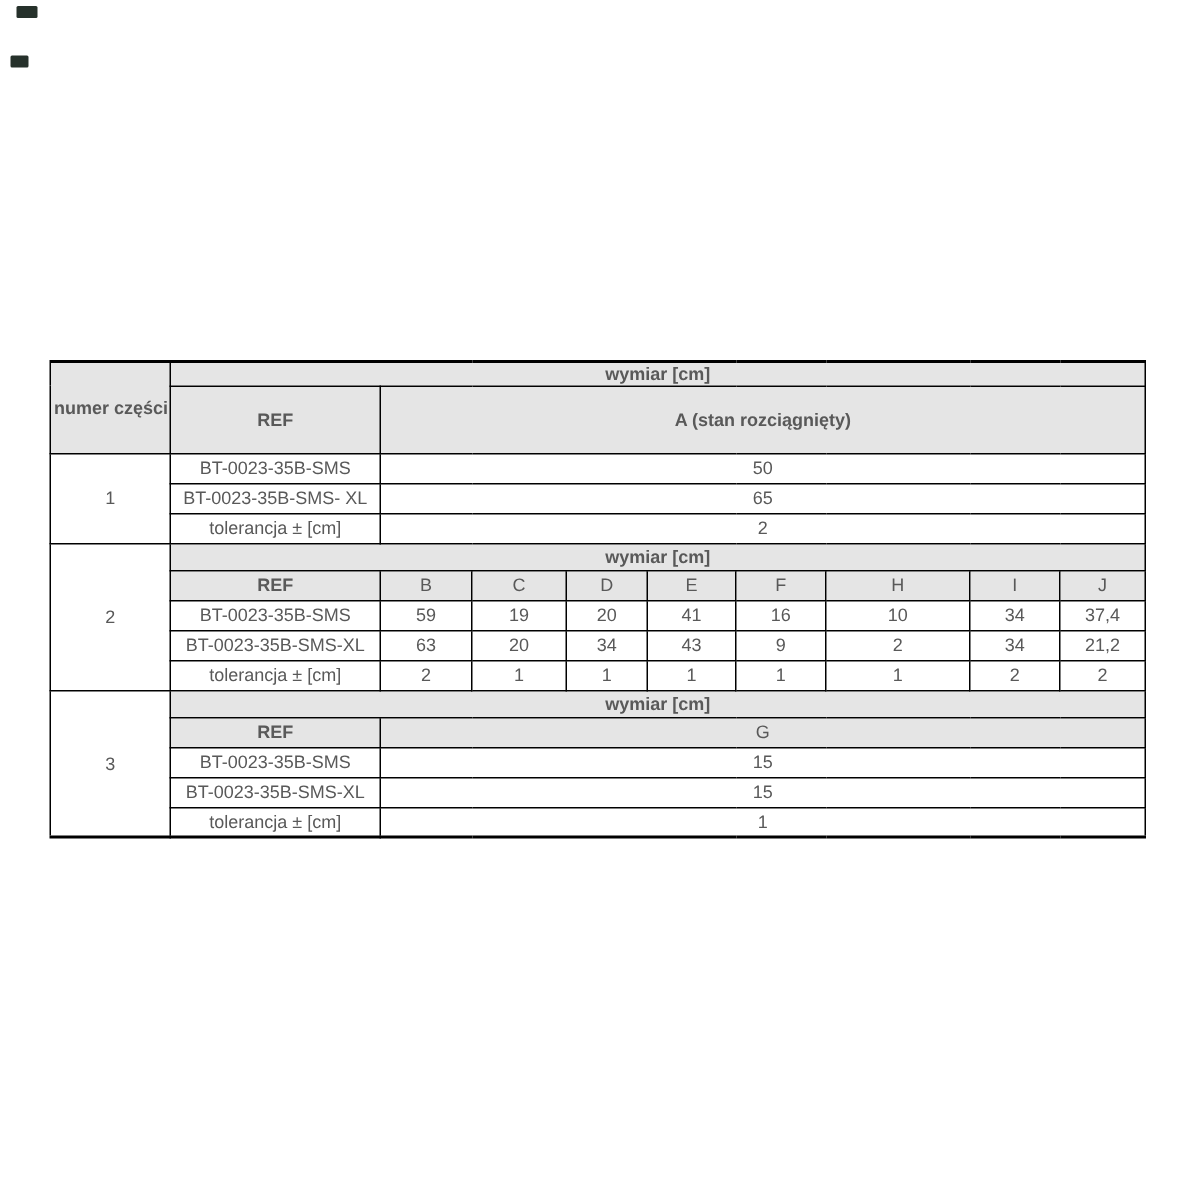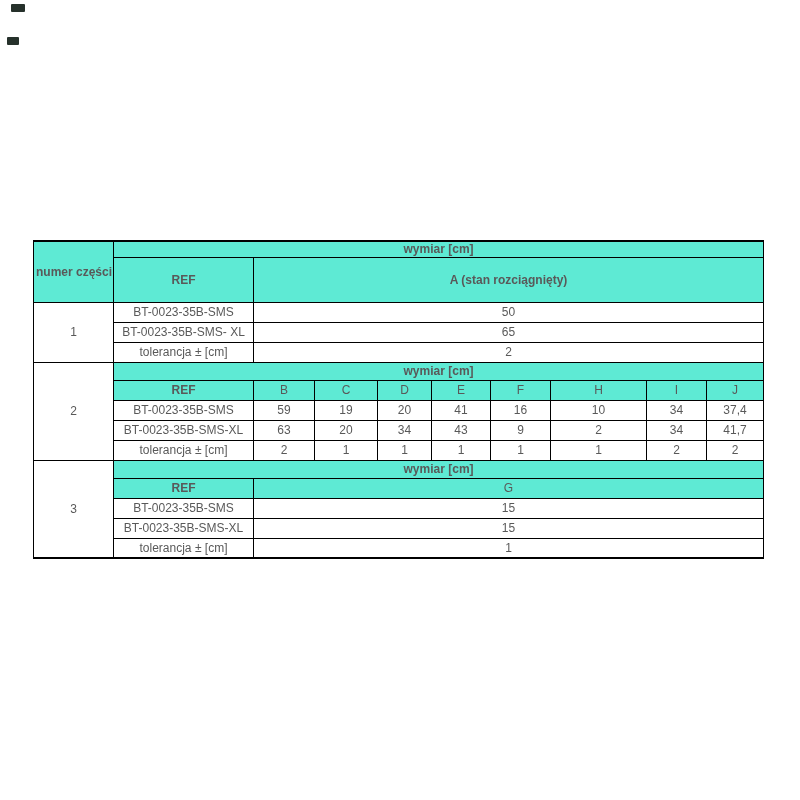--- a/index.html
+++ b/index.html
@@ -29,21 +29,21 @@
   table.spec td {
     border: 1px solid #000;
     padding: 0 2px;
     font-size: 12px;
     color: #595959;
     text-align: center;
     vertical-align: middle;
     overflow: hidden;
     white-space: nowrap;
   }
-  td.grey { background: #5eead4; }
+  td.grey { background: #e5e5e5; }
   td.hdr  { font-weight: bold; color: #1a1a1a; font-size: 13px; }
   td.lft  { text-align: left; padding-left: 4px; }
   td.code { text-align: left; padding-left: 4px; }
   td.tol  { font-weight: normal; color: #000000; text-align: left; padding-left: 4px; font-size: 12.5px; }
   td.bt2  { border-top: 2px solid #000; }
   td.bb2  { border-bottom: 2px solid #000; }
 
   tr.h-dim  { height: 16px; }
   tr.h-big  { height: 45px; }
   tr.h-row  { height: 20px; }
@@ -123,21 +123,21 @@
       </tr>
       <tr class="h-row">
         <td class="code">BT-0023-35B-SMS-XL</td>
         <td>63</td>
         <td>20</td>
         <td>34</td>
         <td>43</td>
         <td>9</td>
         <td>2</td>
         <td>34</td>
-        <td>41,7</td>
+        <td>21,2</td>
       </tr>
       <tr class="h-row">
         <td class="tol">tolerancja ± [cm]</td>
         <td>2</td>
         <td>1</td>
         <td>1</td>
         <td>1</td>
         <td>1</td>
         <td>1</td>
         <td>2</td>

